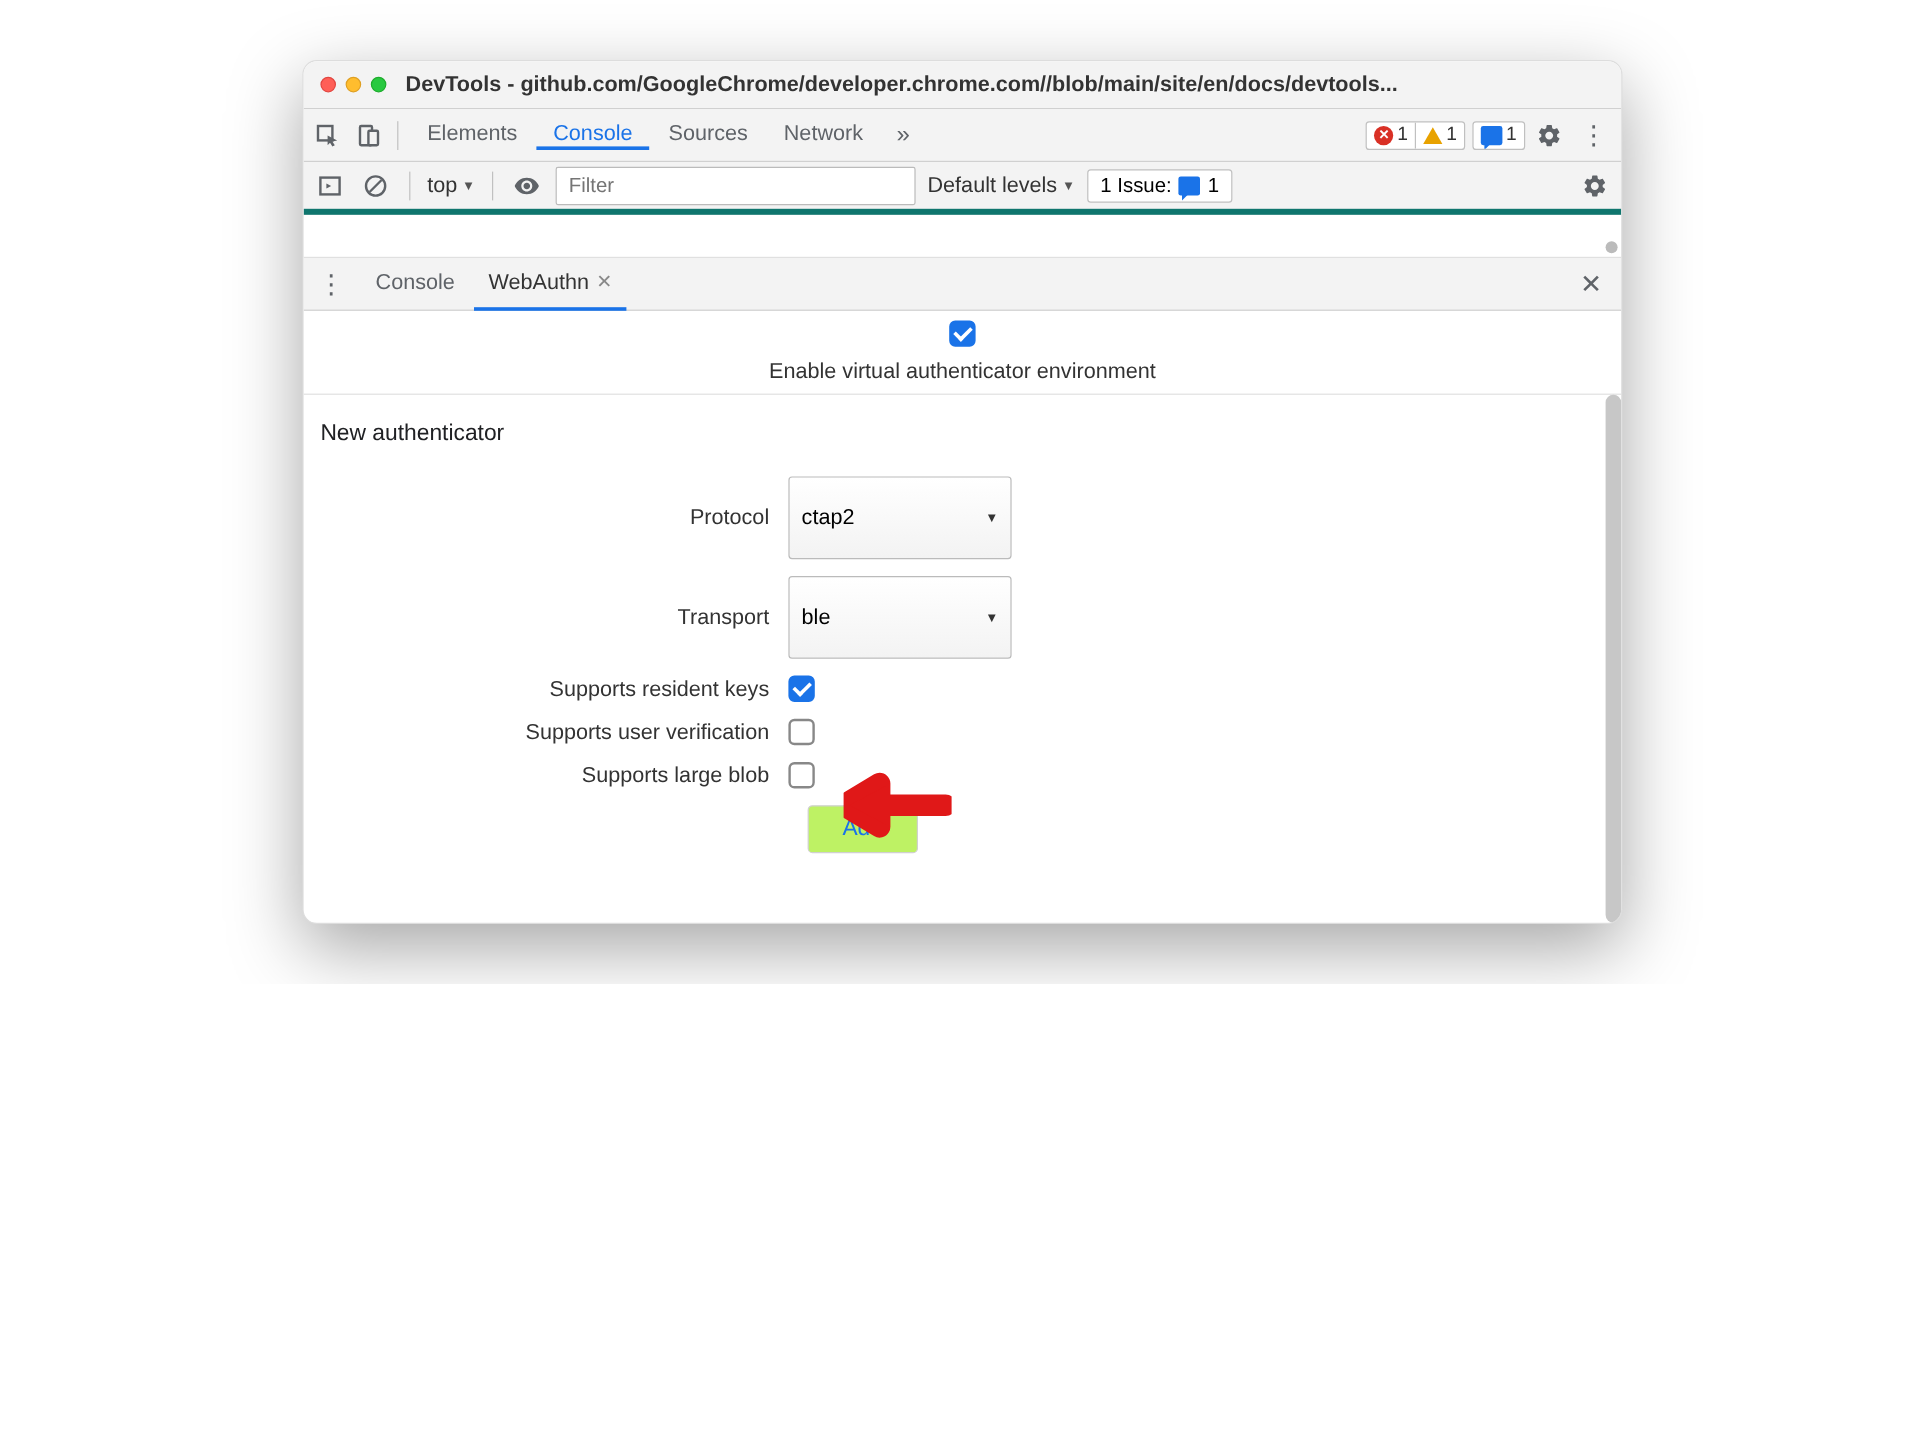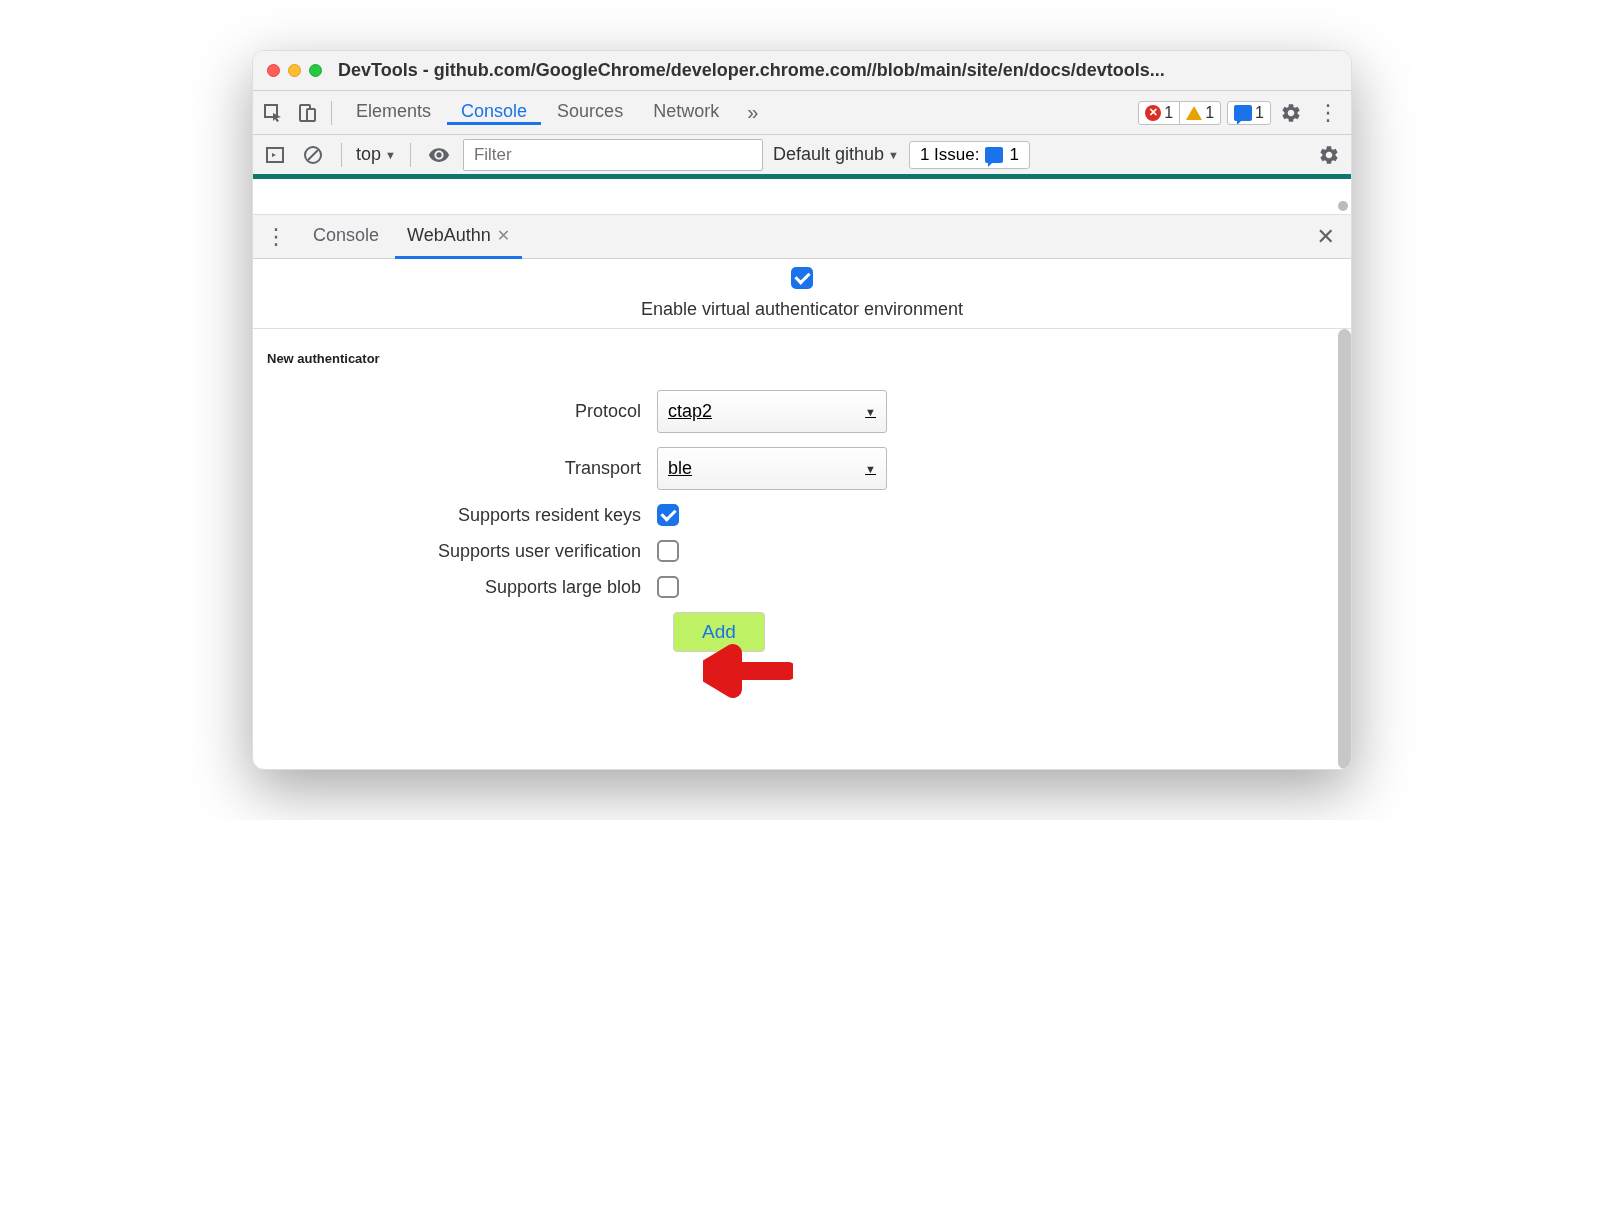--- a/index.html
+++ b/index.html
@@ -110,36 +110,35 @@
       color: #333;
       flex-direction: column;
     }
     
     
     .content {
       padding: 22px 14px 30px;
       position: relative;
       height: 440px;
     }
-    .content h3 { font-size: 13px; font-weight: 700; margin-bottom: 24px; color: #202124; }
+    .content h3 { font-size: 19px; font-weight: 400; margin-bottom: 24px; color: #202124; }
     
     .form-row { display: flex; align-items: center; margin-bottom: 14px; }
     .form-label { width: 390px; text-align: right; padding-right: 16px; font-size: 18px; color: #333; }
     .form-select {
-      width: 230px;
-      padding: 10px 10px;
+      width: 186px;
+      padding: 23px 10px;
       font-size: 18px;
       border: 1px solid #bbb;
       border-radius: 3px;
       background: linear-gradient(#fff, #f3f3f3);
       display: flex;
       justify-content: space-between;
       align-items: center;
       cursor: pointer;
-      text-decoration: underline;
     }
     .form-select .tri { font-size: 11px; color: #333; }
     
     .checkbox {
       width: 22px;
       height: 22px;
       border: 2px solid #888;
       border-radius: 5px;
       display: flex;
       align-items: center;
@@ -274,21 +273,21 @@
       <span class="tri">▼</span>
     </div>
     <div class="toolbar-divider"></div>
     <div class="toolbar-icon">
       <svg width="22" height="22" viewBox="0 0 24 24" fill="#5f6368">
           <path d="M12 4.5C7 4.5 2.73 7.61 1 12c1.73 4.39 6 7.5 11 7.5s9.27-3.11 11-7.5c-1.73-4.39-6-7.5-11-7.5zM12 17c-2.76 0-5-2.24-5-5s2.24-5 5-5 5 2.24 5 5-2.24 5-5 5zm0-8c-1.66 0-3 1.34-3 3s1.34 3 3 3 3-1.34 3-3-1.34-3-3-3z"></path>
         </svg>
     </div>
     <input class="filter" type="text" placeholder="Filter" style="">
     <div class="dropdown-label">
-      <span>Default github</span>
+      <span>Default levels</span>
       <span class="tri">▼</span>
     </div>
     <div class="issue-box">
       <span>1 Issue:</span>
       <span class="icon-chat-blue"></span>
       <span>1</span>
     </div>
     <div class="toolbar-icon" style="margin-left:auto">
       <svg width="22" height="22" viewBox="0 0 24 24" fill="#5f6368">
           <path d="M19.14,12.94c0.04-0.3,0.06-0.61,0.06-0.94c0-0.32-0.02-0.64-0.07-0.94l2.03-1.58c0.18-0.14,0.23-0.41,0.12-0.61 l-1.92-3.32c-0.12-0.22-0.37-0.29-0.59-0.22l-2.39,0.96c-0.5-0.38-1.03-0.7-1.62-0.94L14.4,2.81c-0.04-0.24-0.24-0.41-0.48-0.41 h-3.84c-0.24,0-0.43,0.17-0.47,0.41L9.25,5.35C8.66,5.59,8.12,5.92,7.63,6.29L5.24,5.33c-0.22-0.08-0.47,0-0.59,0.22L2.74,8.87 C2.62,9.08,2.66,9.34,2.86,9.48l2.03,1.58C4.84,11.36,4.8,11.69,4.8,12s0.02,0.64,0.07,0.94l-2.03,1.58 c-0.18,0.14-0.23,0.41-0.12,0.61l1.92,3.32c0.12,0.22,0.37,0.29,0.59,0.22l2.39-0.96c0.5,0.38,1.03,0.7,1.62,0.94l0.36,2.54 c0.05,0.24,0.24,0.41,0.48,0.41h3.84c0.24,0,0.44-0.17,0.47-0.41l0.36-2.54c0.59-0.24,1.13-0.56,1.62-0.94l2.39,0.96 c0.22,0.08,0.47,0,0.59-0.22l1.92-3.32c0.12-0.22,0.07-0.47-0.12-0.61L19.14,12.94z M12,15.6c-1.98,0-3.6-1.62-3.6-3.6 s1.62-3.6,3.6-3.6s3.6,1.62,3.6,3.6S13.98,15.6,12,15.6z"></path>

